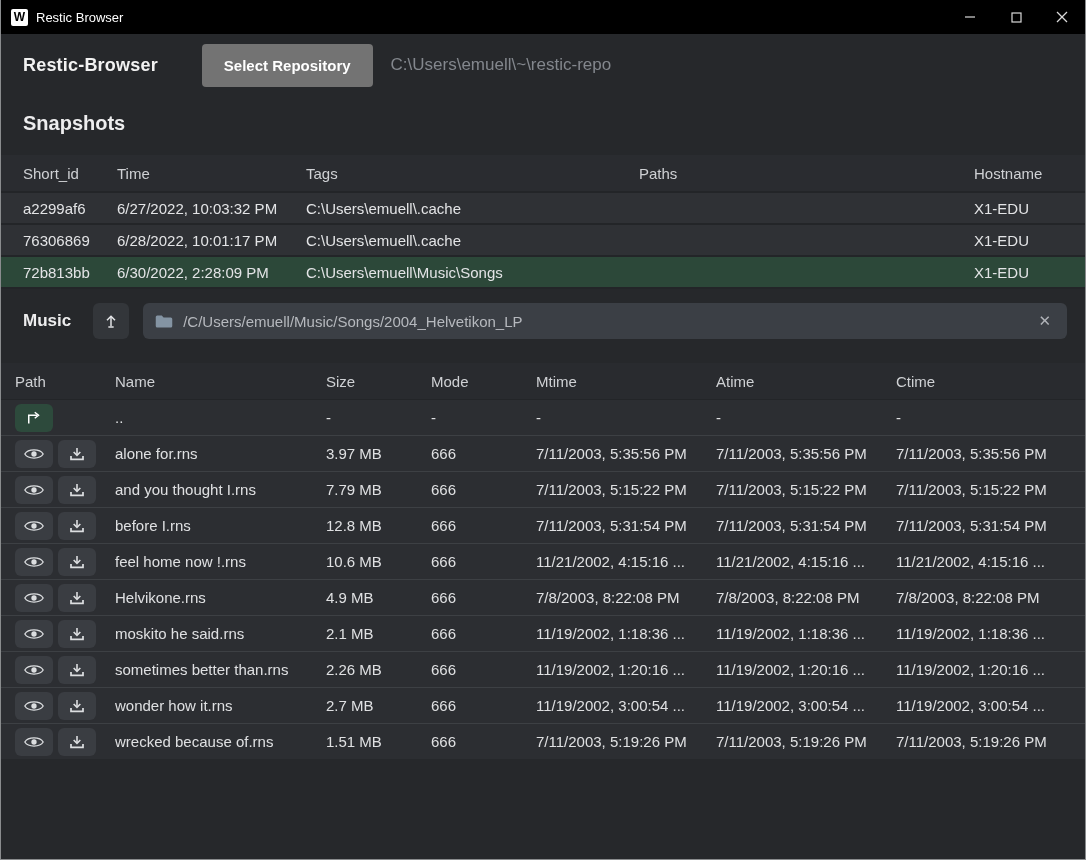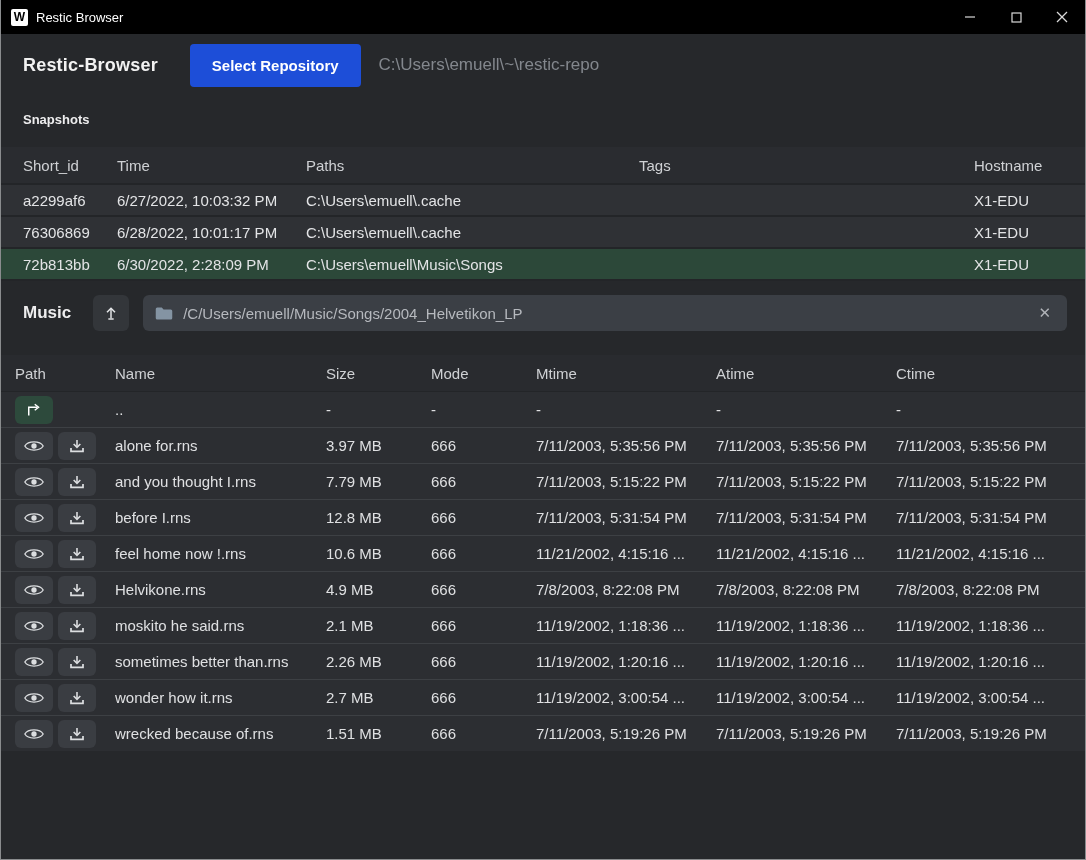--- a/index.html
+++ b/index.html
@@ -22,27 +22,27 @@
     margin:0 8px 0 10px;
   }
   .titlebar .win-title { font-size:13px; color:#fff; flex:1; }
   .win-btn { width:46px; height:34px; display:flex; align-items:center; justify-content:center;
              color:#d9d9d9; font-size:13px; cursor:default; }
   .win-btn svg { stroke:#d9d9d9; }
   
   .app-header { height:62px; display:flex; align-items:center; padding:0 22px; }
   .app-title { font-size:18px; font-weight:bold; color:#f2f2f2; letter-spacing:.2px;text-align:center; }
   .btn-green {
-    background:#1d4ed8; color:#fff; font-weight:bold; font-size:15px;
-    border:none; border-radius:4px; padding:13px 22px; margin-left:32px;
+    background:#737373; color:#fff; font-weight:bold; font-size:15px;
+    border:none; border-radius:4px; padding:13px 22px; margin-left:44px;
     font-family:inherit; cursor:pointer;
   }
   .repo-path { color:#83878d; font-size:17px; margin-left:18px; }
   
-  .section-heading { font-size:13px; font-weight:bold; color:#ededee; padding:16px 32px 20px 22px; }
+  .section-heading { font-size:20px; font-weight:bold; color:#ededee; padding:16px 32px 20px 22px; }
   
   .snap-head, .snap-row {
     display:grid; grid-template-columns:94px 189px 333px 335px 1fr;
     align-items:center; padding-left:22px;
   }
   .snap-head { height:36px; background:#2a2c30; color:#cfd1d4; font-size:15px; }
   .snap-row  { height:32px; background:#2f3135; font-size:15px; color:#e3e4e6;
                border-bottom:2px solid #232528; cursor:pointer; }
   .snap-row.selected { background:#2c4839; }
   .snap-gap { height:2px; background:#232528; }
@@ -106,22 +106,22 @@
   <div class="app-title">Restic-Browser</div>
   <button class="btn-green">Select Repository</button>
   <div class="repo-path">C:\Users\emuell\~\restic-repo</div>
 </div>
 
 <div class="section-heading">Snapshots</div>
 
 <div class="snap-head" id="snap-head">
     <div class="cell">Short_id</div>
     <div class="cell">Time</div>
+    <div class="cell">Tags</div>
     <div class="cell">Paths</div>
-    <div class="cell">Tags</div>
     <div class="cell">Hostname</div>
   </div>
 <div class="snap-gap"></div>
 <div id="snap-body">
     <div class="snap-row">
       <div class="cell">a2299af6</div>
       <div class="cell">6/27/2022, 10:03:32 PM</div>
       <div class="cell">C:\Users\emuell\.cache</div>
       <div class="cell"></div>
       <div class="cell">X1-EDU</div>

